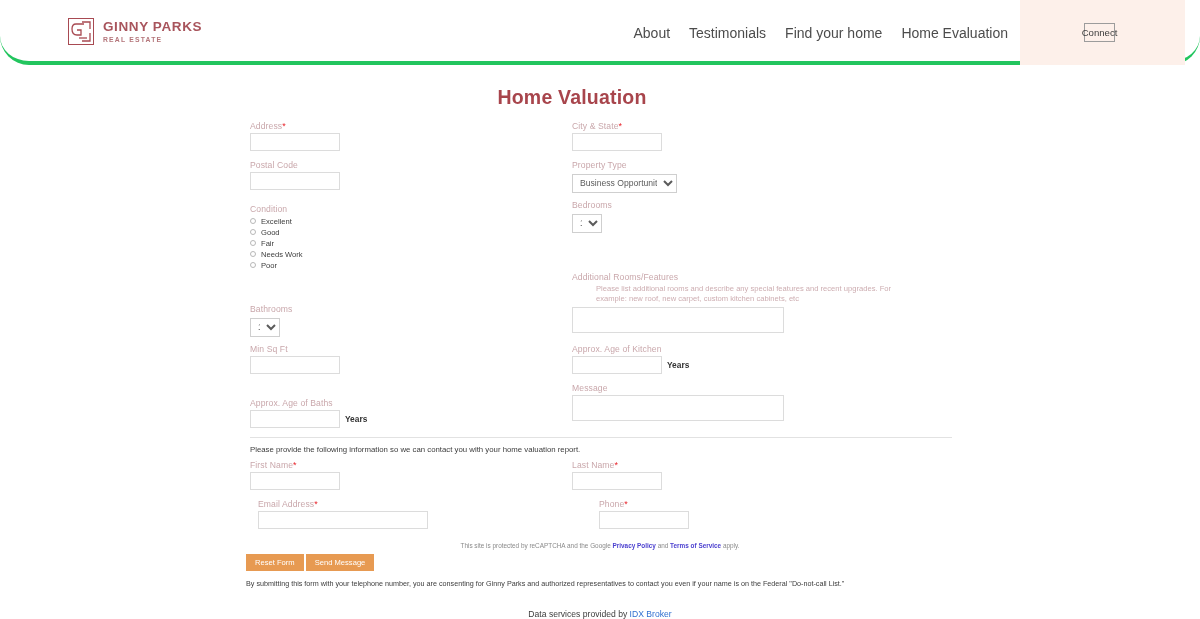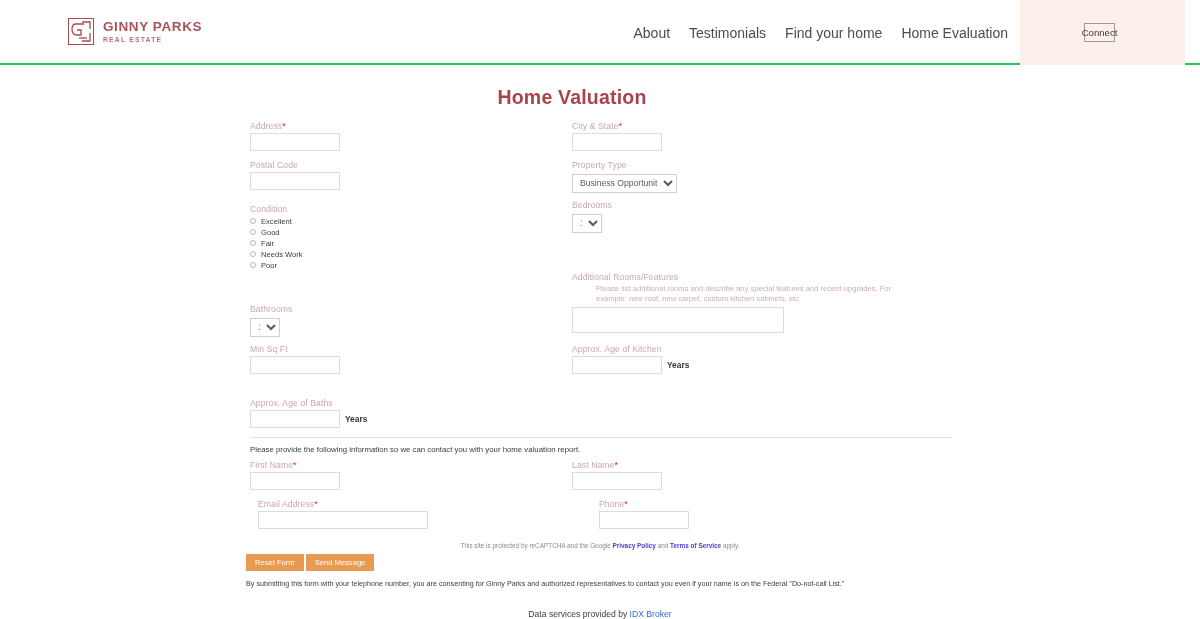--- a/index.html
+++ b/index.html
@@ -9,21 +9,22 @@
     background: #ffffff;
     font-family: "Liberation Sans", sans-serif;
     overflow: hidden;
   }
 
   
   .header {
     position: relative;
     width: 1200px; height: 65px;
     background: #ffffff;
-    border-bottom: 2px solid #22c55e;
+    border-bottom: 4px solid #22c55e;
+    border-radius: 29px;
   }
   .header-peach {
     position: absolute;
     left: 1020px; top: 0;
     width: 165px; height: 65px;
     background: #fdf0ea;
   }
   .logo-wrap {
     position: absolute;
     left: 68px; top: 18px;
@@ -283,20 +284,24 @@
   </div>
 
   <div class="fld" style="left:568px; top:344px;">
     <div class="lbl">Approx. Age of Kitchen</div>
     <div class="inline-row">
       <input class="inp" style="width: 90px;" type="text" value="">
       <span class="years">Years</span>
     </div>
   </div>
 
+  <div class="fld" style="left:568px; top:383px;">
+    <div class="lbl">Message</div>
+    <textarea class="ta" style="width: 212px; height: 26px;"></textarea>
+  </div>
 
   <div class="divider"></div>
   <div class="contact-note">Please provide the following information so we can contact you with your home valuation report.</div>
 
   <div class="fld" style="left:246px; top:460px;">
     <div class="lbl"><span>First Name</span><span class="req">*</span></div>
     <input class="inp" style="width: 90px;" type="text" value="">
   </div>
 
   <div class="fld" style="left:568px; top:460px;">

